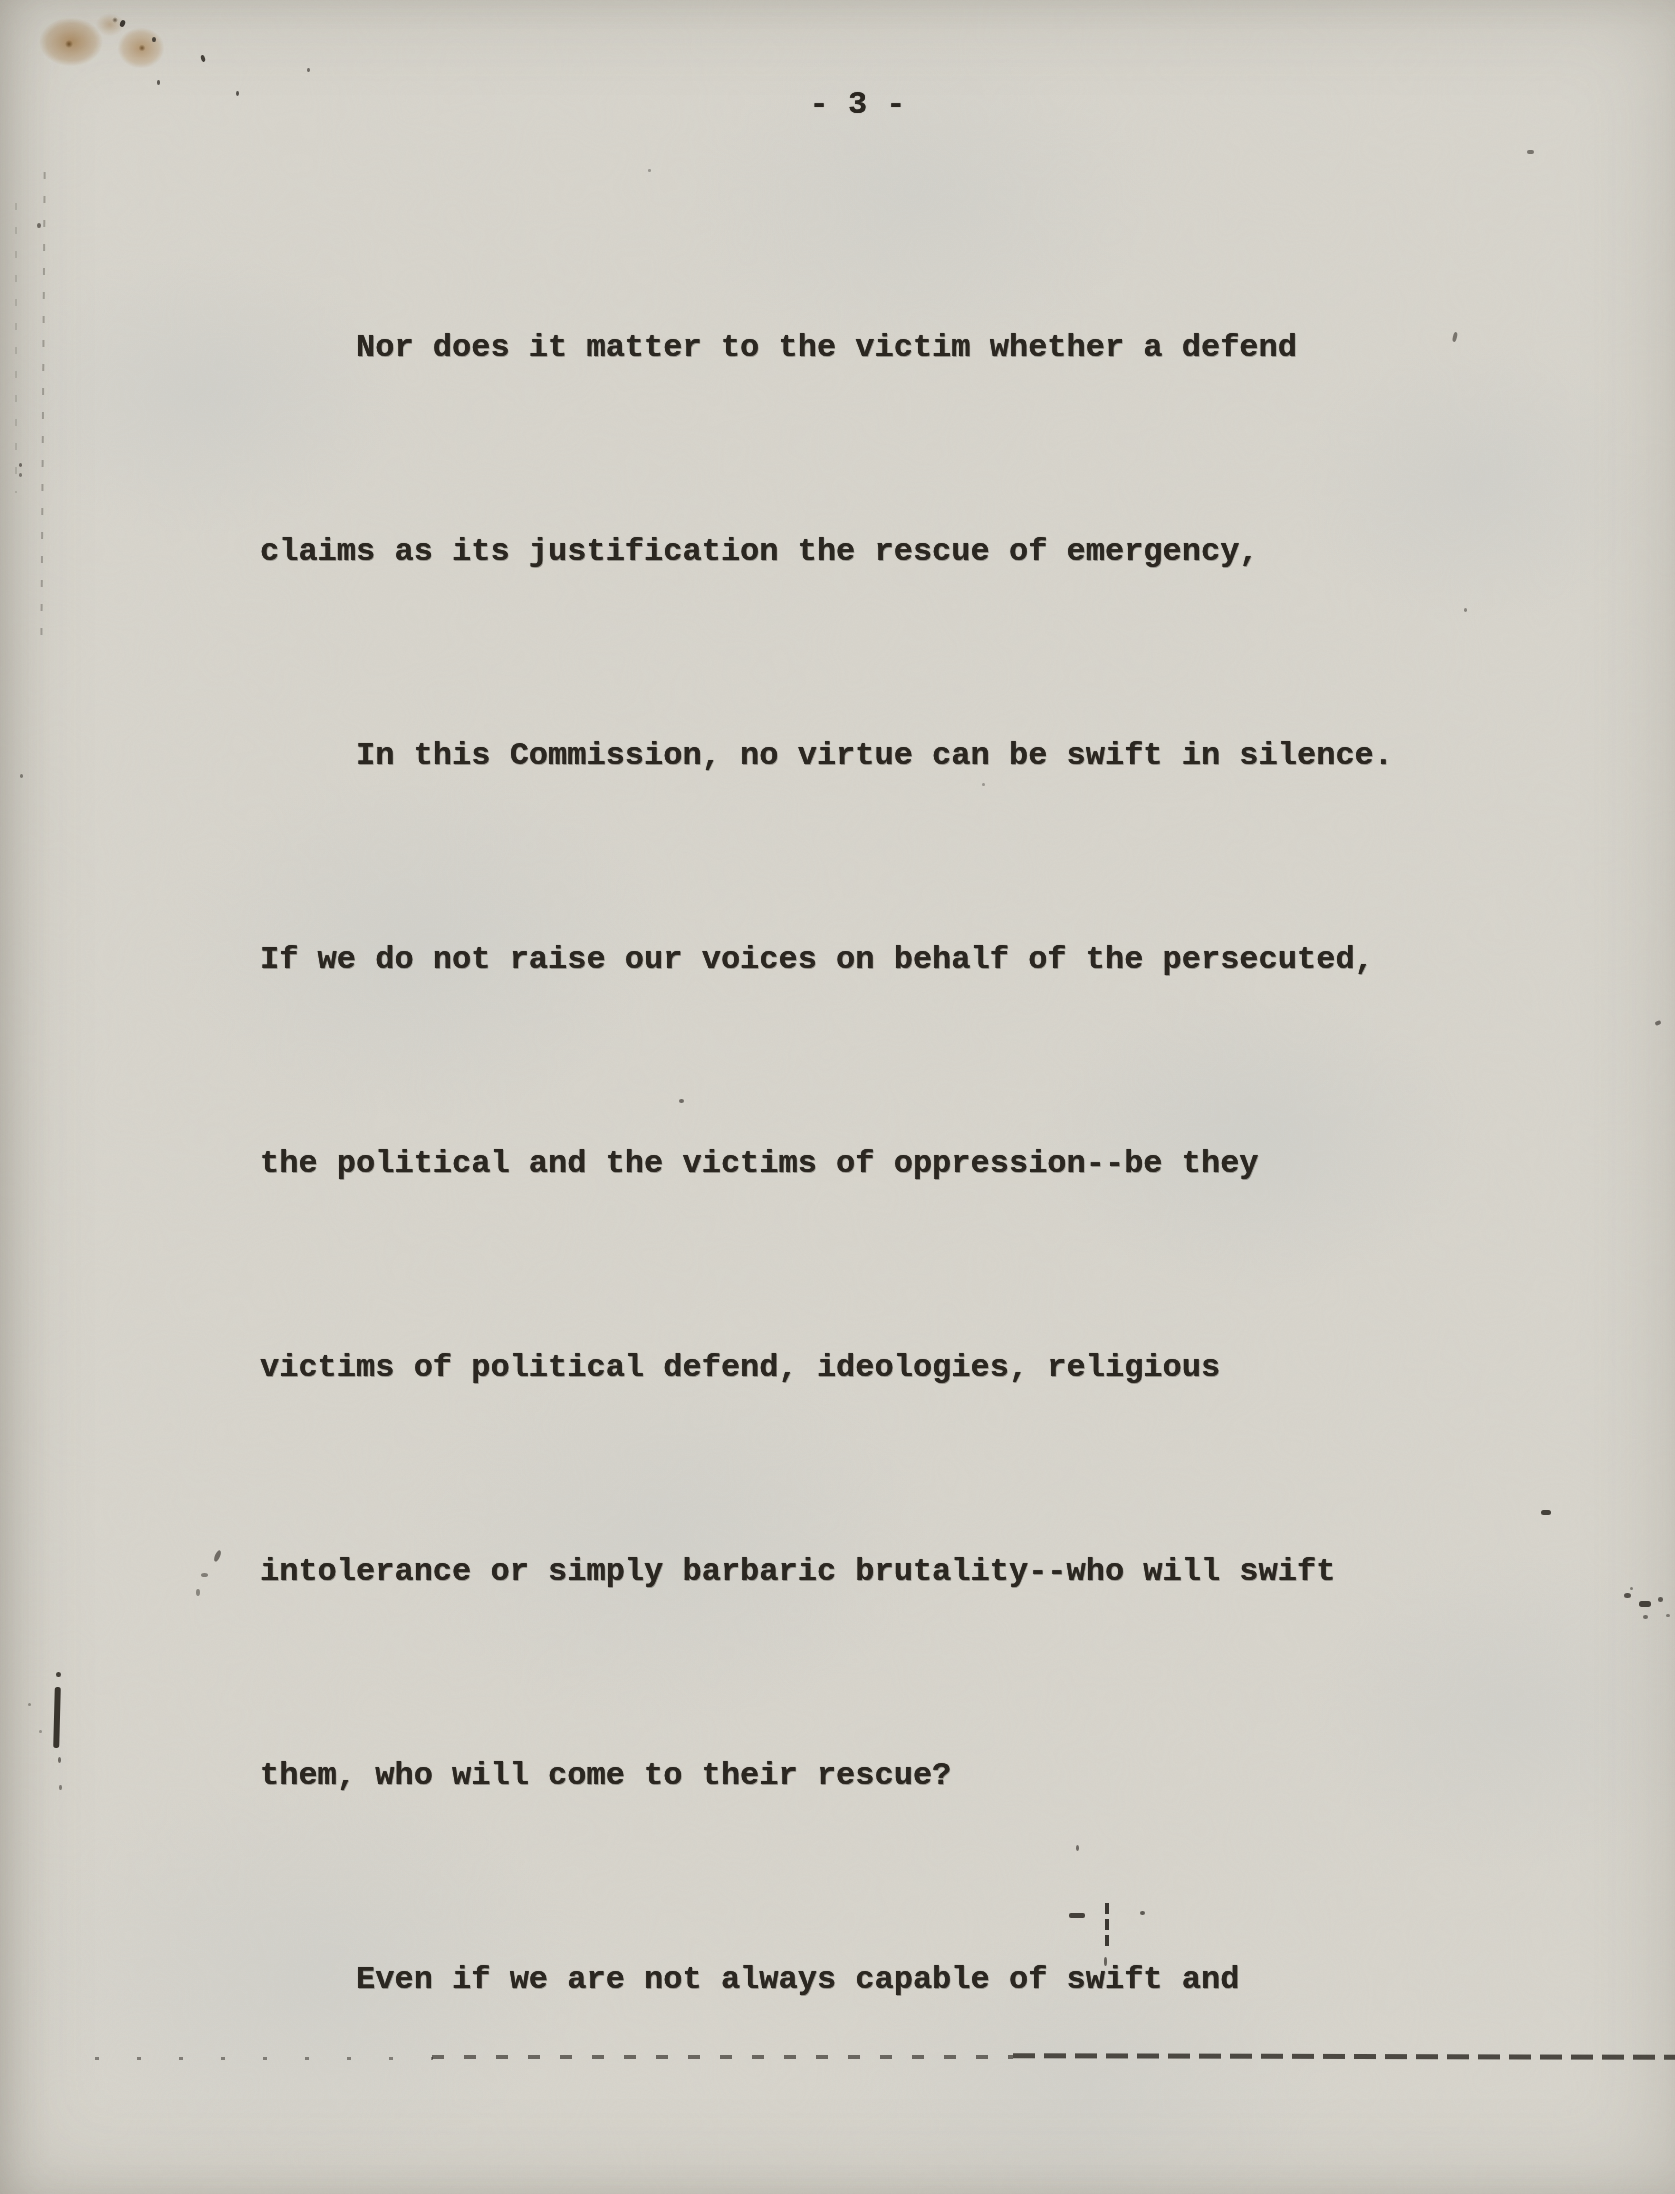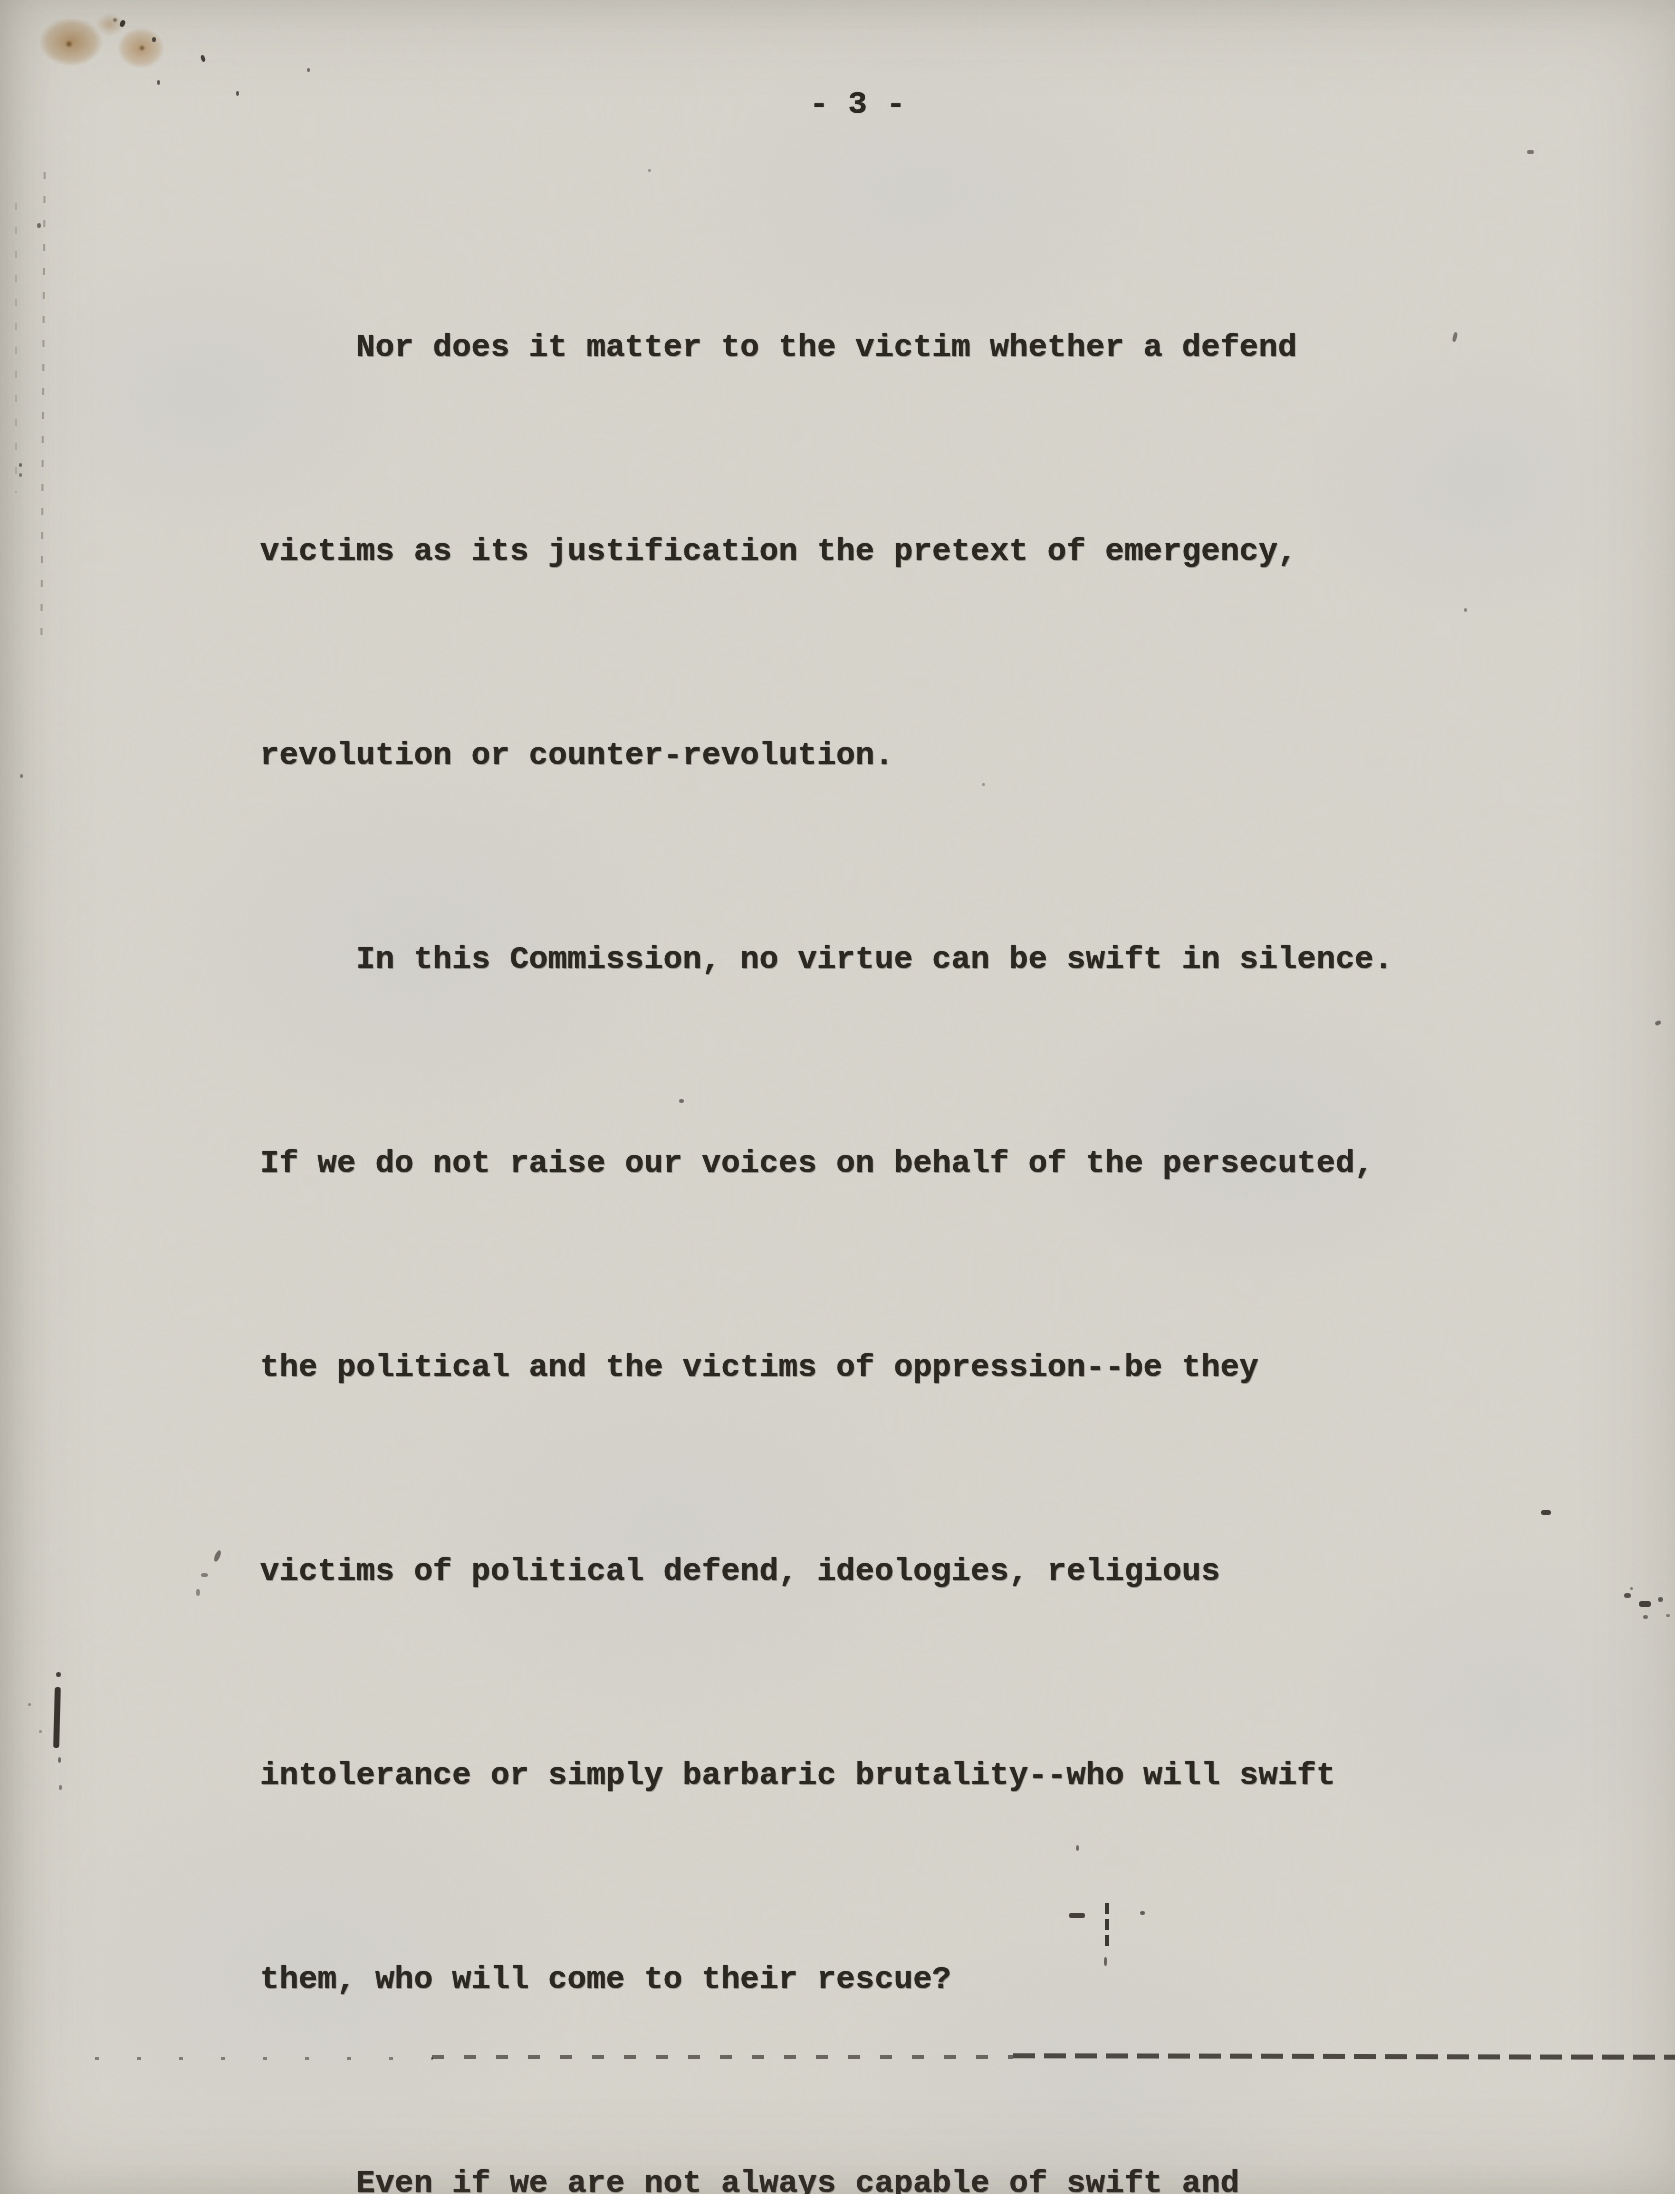--- a/index.html
+++ b/index.html
@@ -135,22 +135,21 @@
   <div class="speck" style="left:1630px;top:1587px;width:3.4px;height:3.4px;opacity:.5"></div>
 
   <div class="dash-seg" style="left:95px;top:2057px;width:338px;height:3.4px;opacity:.55;background:repeating-linear-gradient(90deg, rgba(43,39,33,.9) 0 4px, transparent 4px 42px)"></div>
   <div class="dash-seg" style="left:432px;top:2055px;width:581px;height:4px;opacity:.7;background:repeating-linear-gradient(90deg, rgba(43,39,33,.9) 0 12px, transparent 12px 32px)"></div>
   <div class="dash-seg" style="left:1013px;top:2054px;width:662px;height:4.7px;opacity:.85;transform:rotate(.12deg);background:repeating-linear-gradient(90deg, rgba(43,39,33,.95) 0 21.6px, transparent 21.6px 31px)"></div>
 
   <div class="page-number">- 3 -</div>
 
   <div class="typed">
     <div class="line">     Nor does it matter to the victim whether a defend</div>
-    <div class="line">victims as its justification the pretext of emergency,</div>
-    <div class="line">revolution or counter-revolution.</div>
+    <div class="line">claims as its justification the rescue of emergency,</div>
     <div class="line">     In this Commission, no virtue can be swift in silence.</div>
     <div class="line">If we do not raise our voices on behalf of the persecuted,</div>
     <div class="line">the political and the victims of oppression--be they</div>
     <div class="line">victims of political defend, ideologies, religious</div>
     <div class="line">intolerance or simply barbaric brutality--who will swift</div>
     <div class="line">them, who will come to their rescue?</div>
     <div class="line">     Even if we are not always capable of swift and</div>
     
     
     

